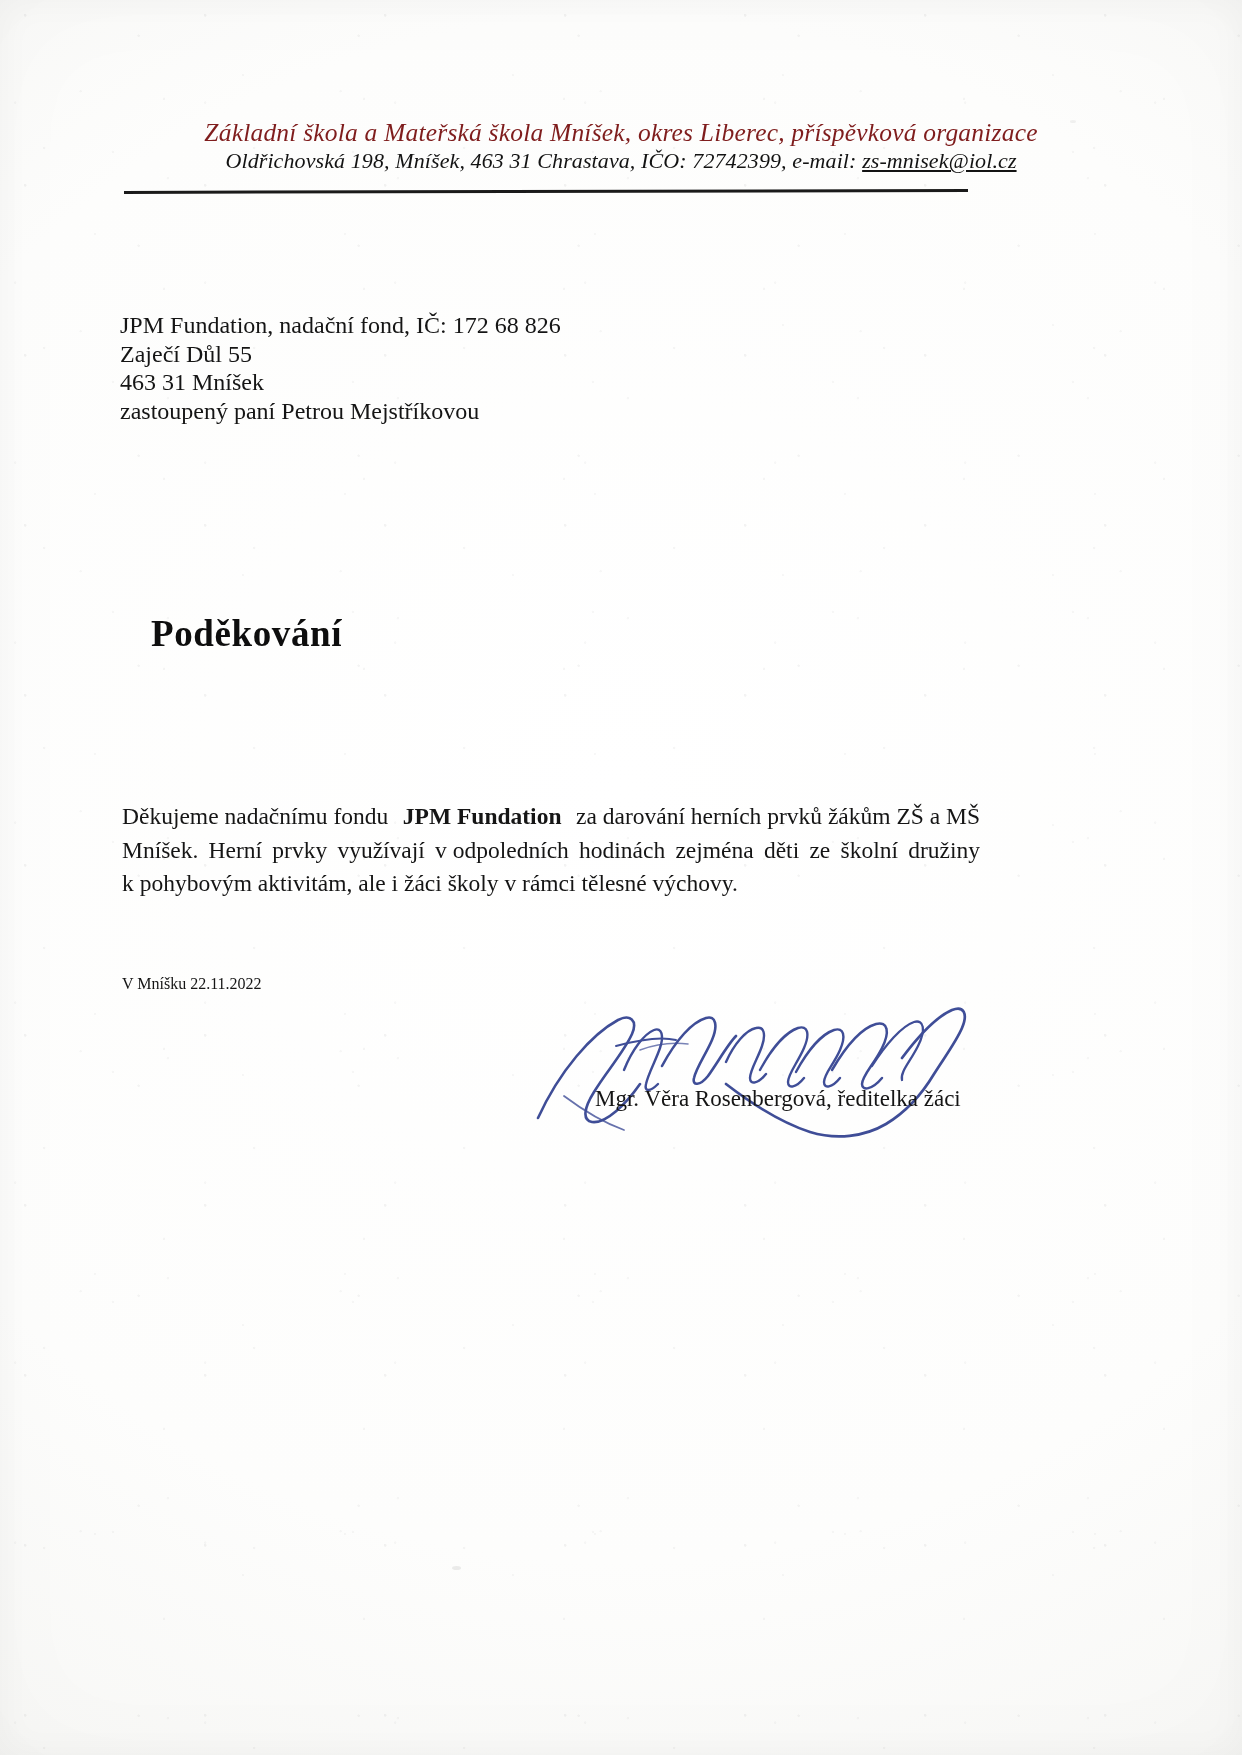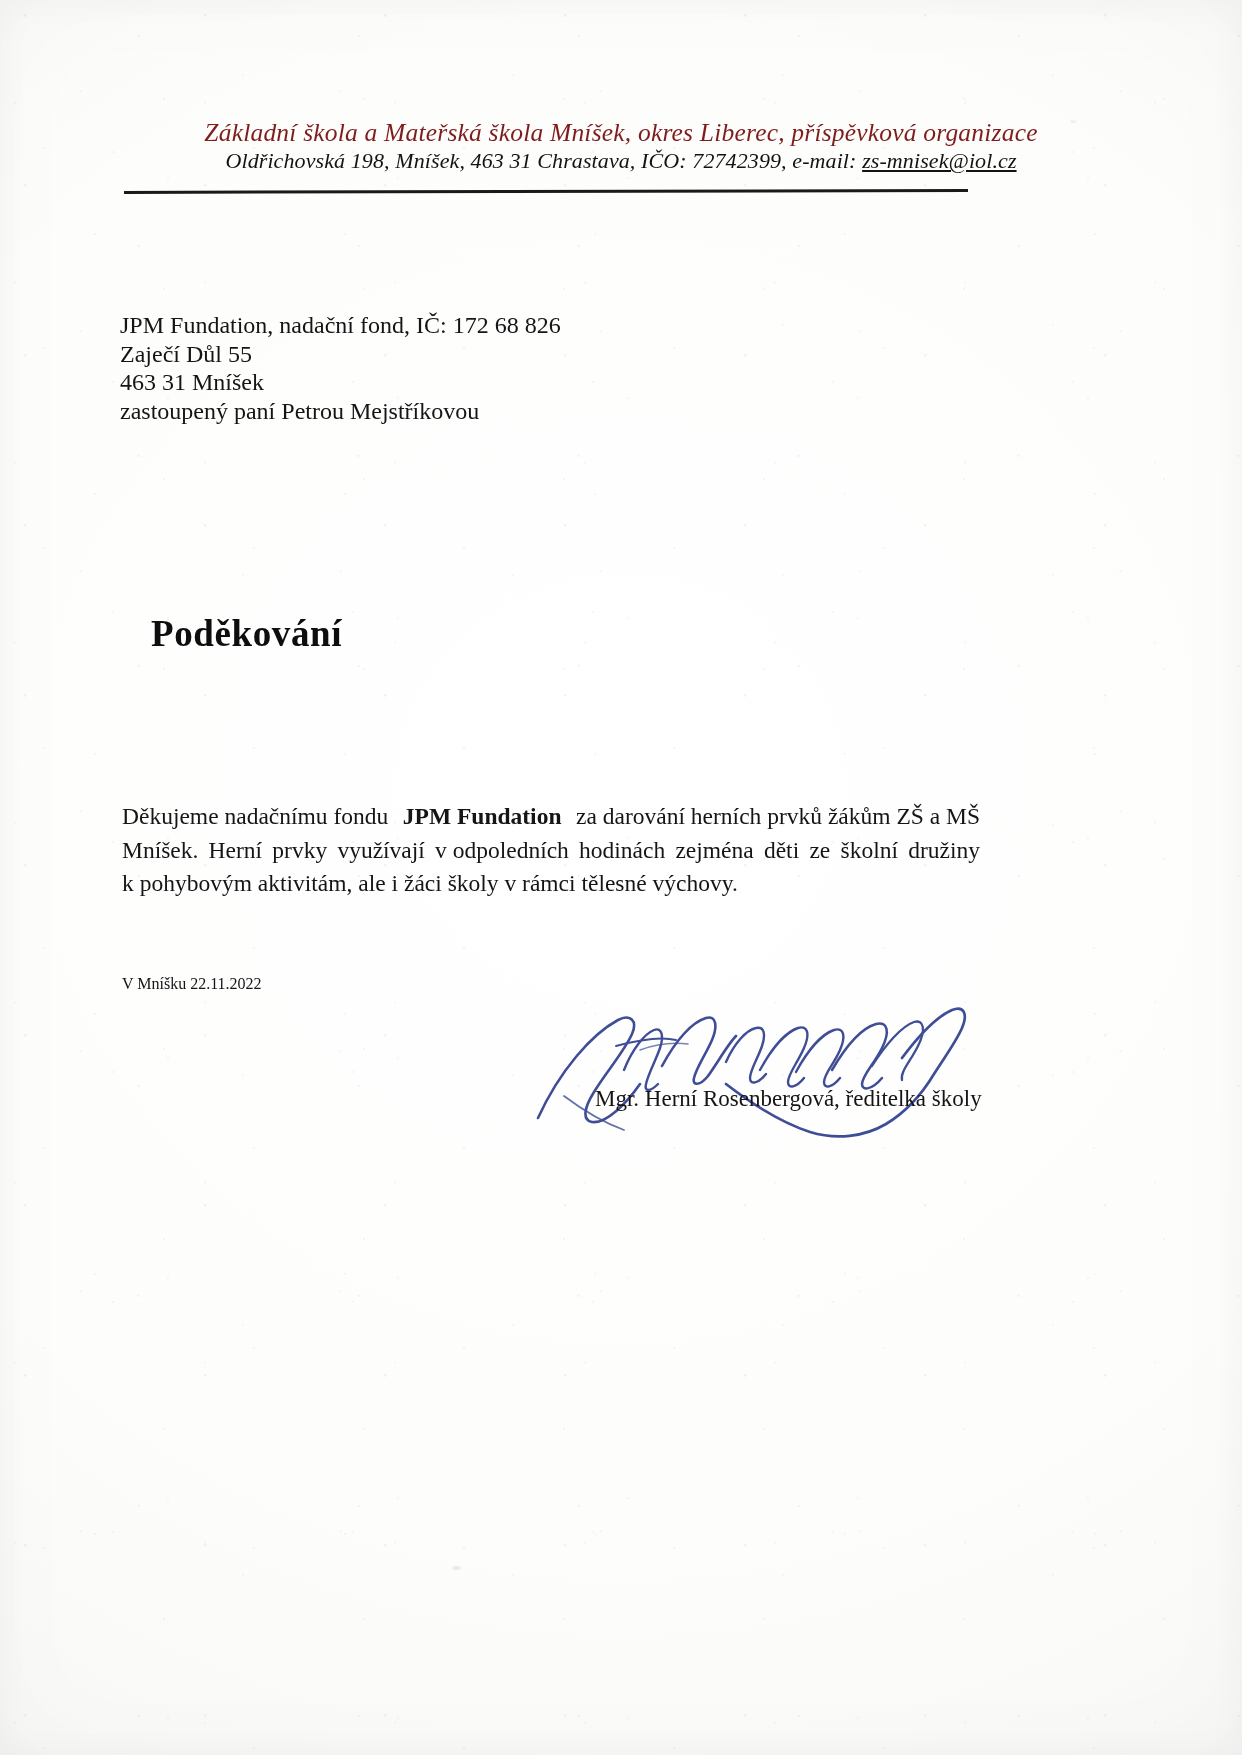--- a/index.html
+++ b/index.html
@@ -259,21 +259,21 @@
                    C354,64 342,76 342,84 C342,91 352,90 362,78" stroke-width="2.5"></path>
           <path d="M352,66 C366,44 382,26 394,22 C404,19 406,30 398,46
                    C390,62 380,72 382,80" stroke-width="2.3"></path>
           <path d="M382,58 C400,34 418,16 432,10 C444,5 448,14 442,28
                    C436,42 424,58 414,74 C402,94 386,112 366,124
                    C344,137 316,140 290,132 C262,123 232,104 206,84" stroke-width="2.7"></path>
           <path d="M44,96 C60,108 82,122 104,130" stroke-width="1.8" opacity=".8"></path>
           <path d="M120,50 C136,44 152,42 168,44" stroke-width="1.6" opacity=".7"></path>
         </g>
       </svg>
-      <div class="sig-name">Mgr. Herní Rosenbergová, ředitelka školy</div>
+      <div class="sig-name">Mgr. Věra Rosenbergová, ředitelka žáci</div>
     </div>
 
     <div class="artifact" style="left:452px; top:1566px; width:9px; height:4px; opacity:.5;"></div>
     <div class="artifact" style="left:1070px; top:120px; width:6px; height:3px; opacity:.35;"></div>
   </div>
 
   <div class="scan-edge"></div>
 </div>
 
 </body></html>

